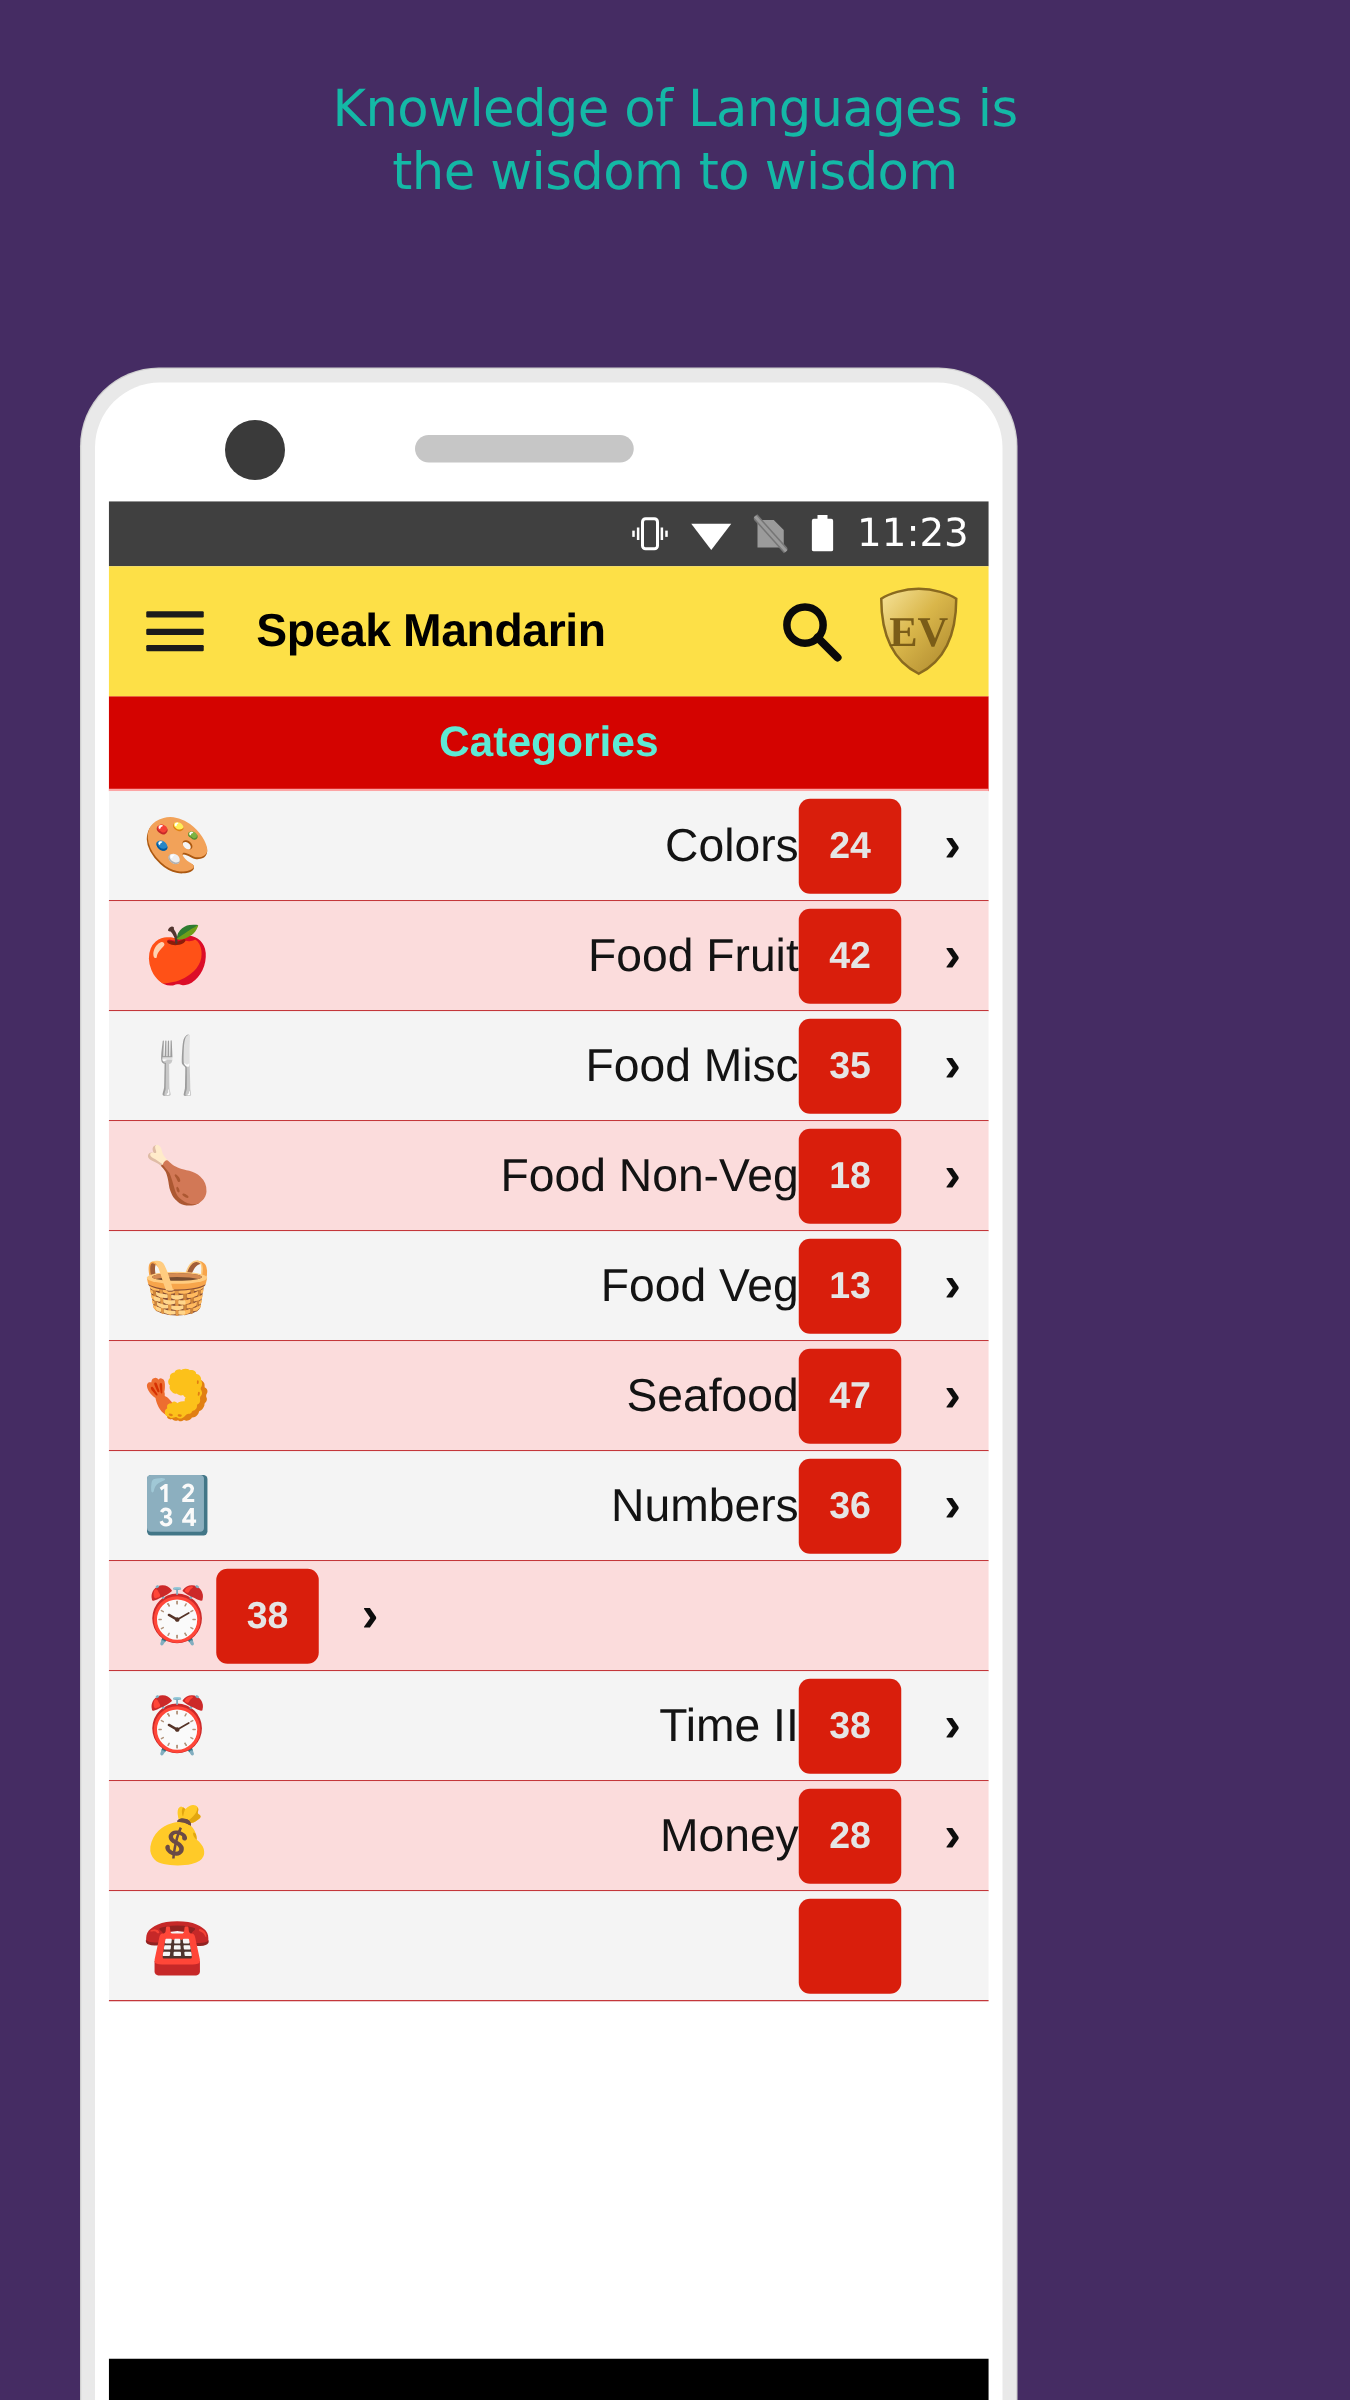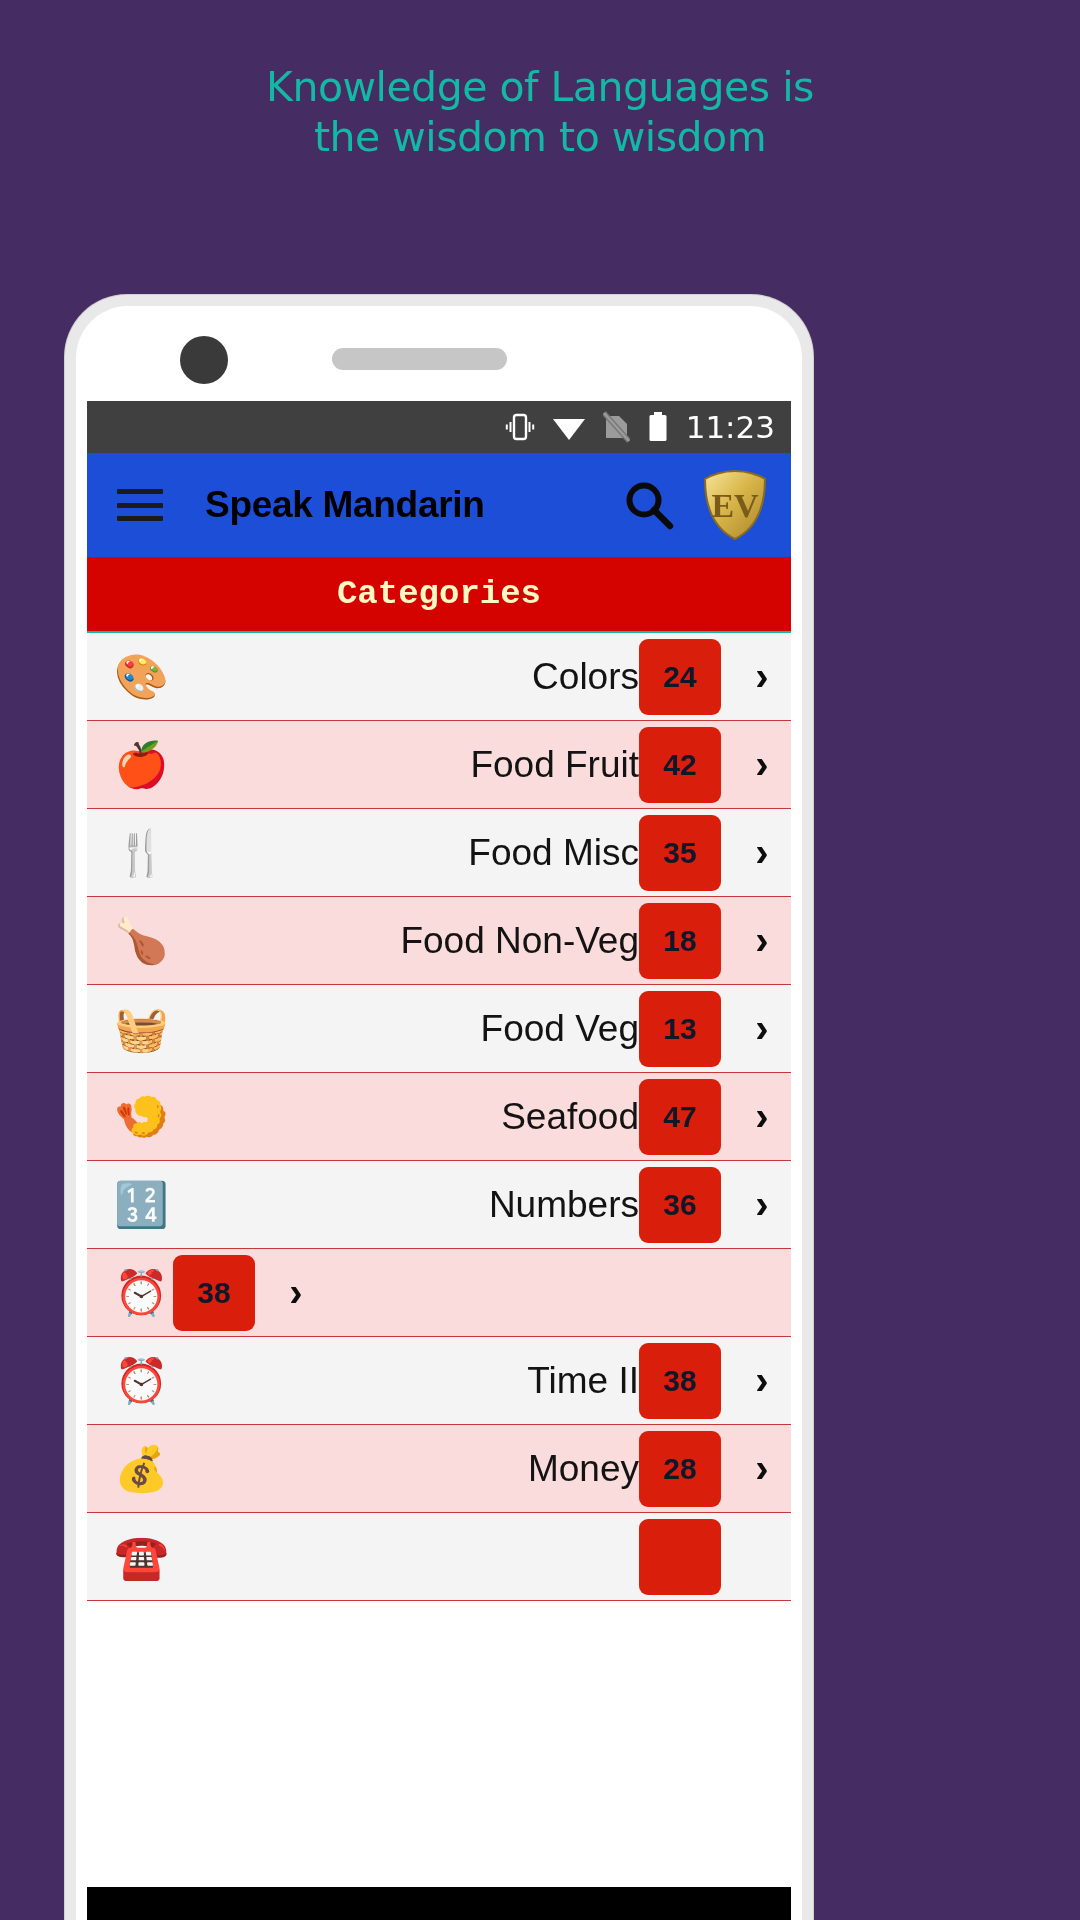--- a/index.html
+++ b/index.html
@@ -68,43 +68,42 @@
     padding-right:16px; gap:17px;
   }
   #status-bar .sb-icon { display:flex; align-items:center; }
   #clock-text {
     color:#ffffff; font-size:31px; font-weight:400;
     font-family:"DejaVu Sans", sans-serif; letter-spacing:0px;
   }
 
   
   #app-bar {
-    height:104px; background:#1d4ed8;
+    height:104px; background:#fde047;
     display:flex; align-items:center; padding:0 20px;
     position:relative;
   }
   #menu-icon { width:46px; height:32px; display:flex; flex-direction:column;
     justify-content:space-between; margin-left:10px; cursor:pointer; }
   #menu-icon i { display:block; height:5px; background:#1b1b1b; border-radius:1px; }
   #app-title {
     margin-left:42px; color:#000000; font-size:37px; font-weight:bold;
     font-family:"Liberation Sans", sans-serif; letter-spacing:-0.3px;
   }
   #search-icon { position:absolute; right:116px; top:50%; transform:translateY(-50%);
     width:52px; height:52px; cursor:pointer; }
   #brand-logo { position:absolute; right:22px; top:50%; transform:translateY(-50%);
     width:68px; height:72px; cursor:pointer; }
 
   
   #categories-header {
     height:76px; background:#D40300;
     display:flex; align-items:center; justify-content:center;
-    color:#fef9c3; font-size:34px; font-weight:bold;
-    border-bottom:2px solid #14b8a6;
-    font-family:Liberation Mono, monospace;
+    color:#5eead4; font-size:34px; font-weight:bold;
+    border-bottom:2px solid #fca5a5;
   }
 
   
   #category-list { background:#ffffff; }
   .cat-row {
     height:88px; display:flex; align-items:center;
     position:relative; cursor:pointer;
     border-bottom:1.5px solid #c4373a;
     padding-left:24px;
   }
@@ -117,21 +116,21 @@
   }
   .cat-label {
     margin-left:20px; font-size:37px; color:#131313;
     font-family:"Liberation Sans", sans-serif; font-weight:400;
     flex:1 1 auto; white-space:nowrap;text-align:right;
   }
   .cat-count {
     flex:0 0 auto;
     width:82px; height:76px;
     background:#D91E0C; border-radius:9px;
-    color:#0f172a; font-size:30px; font-weight:bold;
+    color:#e5e5e5; font-size:30px; font-weight:bold;
     display:flex; align-items:center; justify-content:center;
     margin-right:18px;
   }
   .cat-chevron {
     flex:0 0 auto; width:46px;
     font-size:40px; font-weight:bold; color:#0d0d0d;
     text-align:center; font-family:"Liberation Sans", sans-serif;
     margin-right:6px;
   }
 

